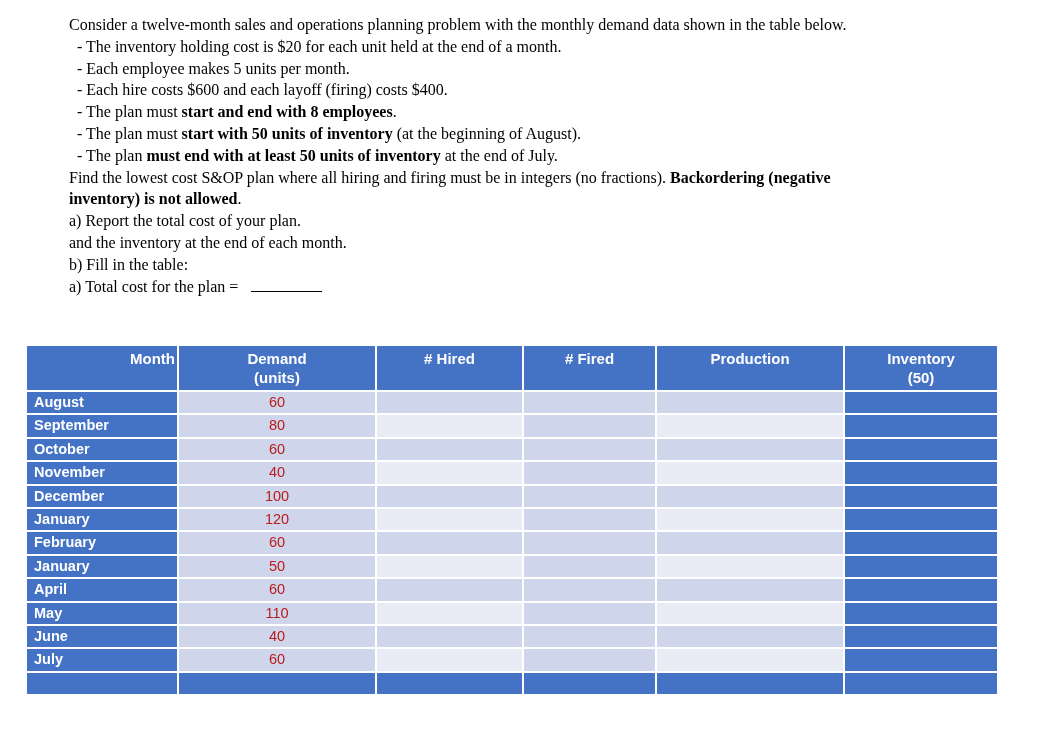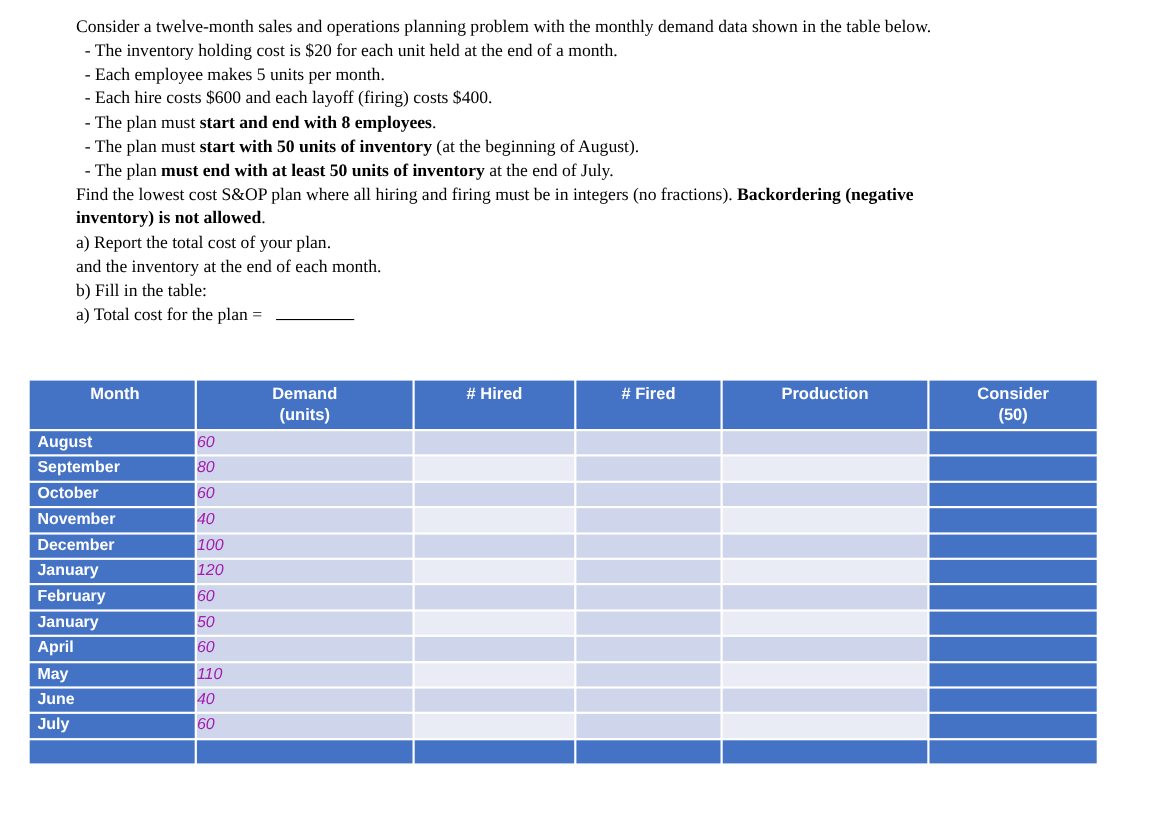--- a/index.html
+++ b/index.html
@@ -59,39 +59,39 @@
     color: #ffffff;
     font-weight: bold;
     font-size: 15px;
     line-height: 19px;
     height: 44px;
     vertical-align: top;
     padding: 3px 2px 0 2px;
     text-align: center;
   }
   .sop-table th.th-month {
-    text-align: center;
+    text-align: right;
     padding-left: 7px;
     margin-left: 33px;
   }
   .sop-table td {
     height: 21.4px;
     padding: 0;
     font-size: 14.5px;
     line-height: 21.4px;
     overflow: hidden;
   }
   .c-month {
     background: var(--accent);
     color: #ffffff;
     font-weight: bold;
     padding-left: 7px !important;
     text-align: left;
   }
-  .c-num { color: #a21caf; font-style: italic; }
+  .c-num { text-align: center; color: #b91c1c; }
   .c-dark  { background: var(--dark); }
   .c-light { background: var(--light); }
   .c-blue  { background: var(--accent); }
 </style>
 </head>
 <body>
 
 <div class="page">
 
   <div class="doc" id="doc">
@@ -131,21 +131,21 @@
         <th>
           <div># Hired</div>
         </th>
         <th>
           <div># Fired</div>
         </th>
         <th>
           <div>Production</div>
         </th>
         <th>
-          <div>Consider</div>
+          <div>Inventory</div>
           <div>(50)</div>
         </th>
       </tr>
     </thead>
     <tbody id="tbody">
         <tr>
           <td class="c-month">August</td>
           <td class="c-num c-dark">60</td>
           <td class="c-num c-dark"></td>
           <td class="c-num c-dark"></td>

